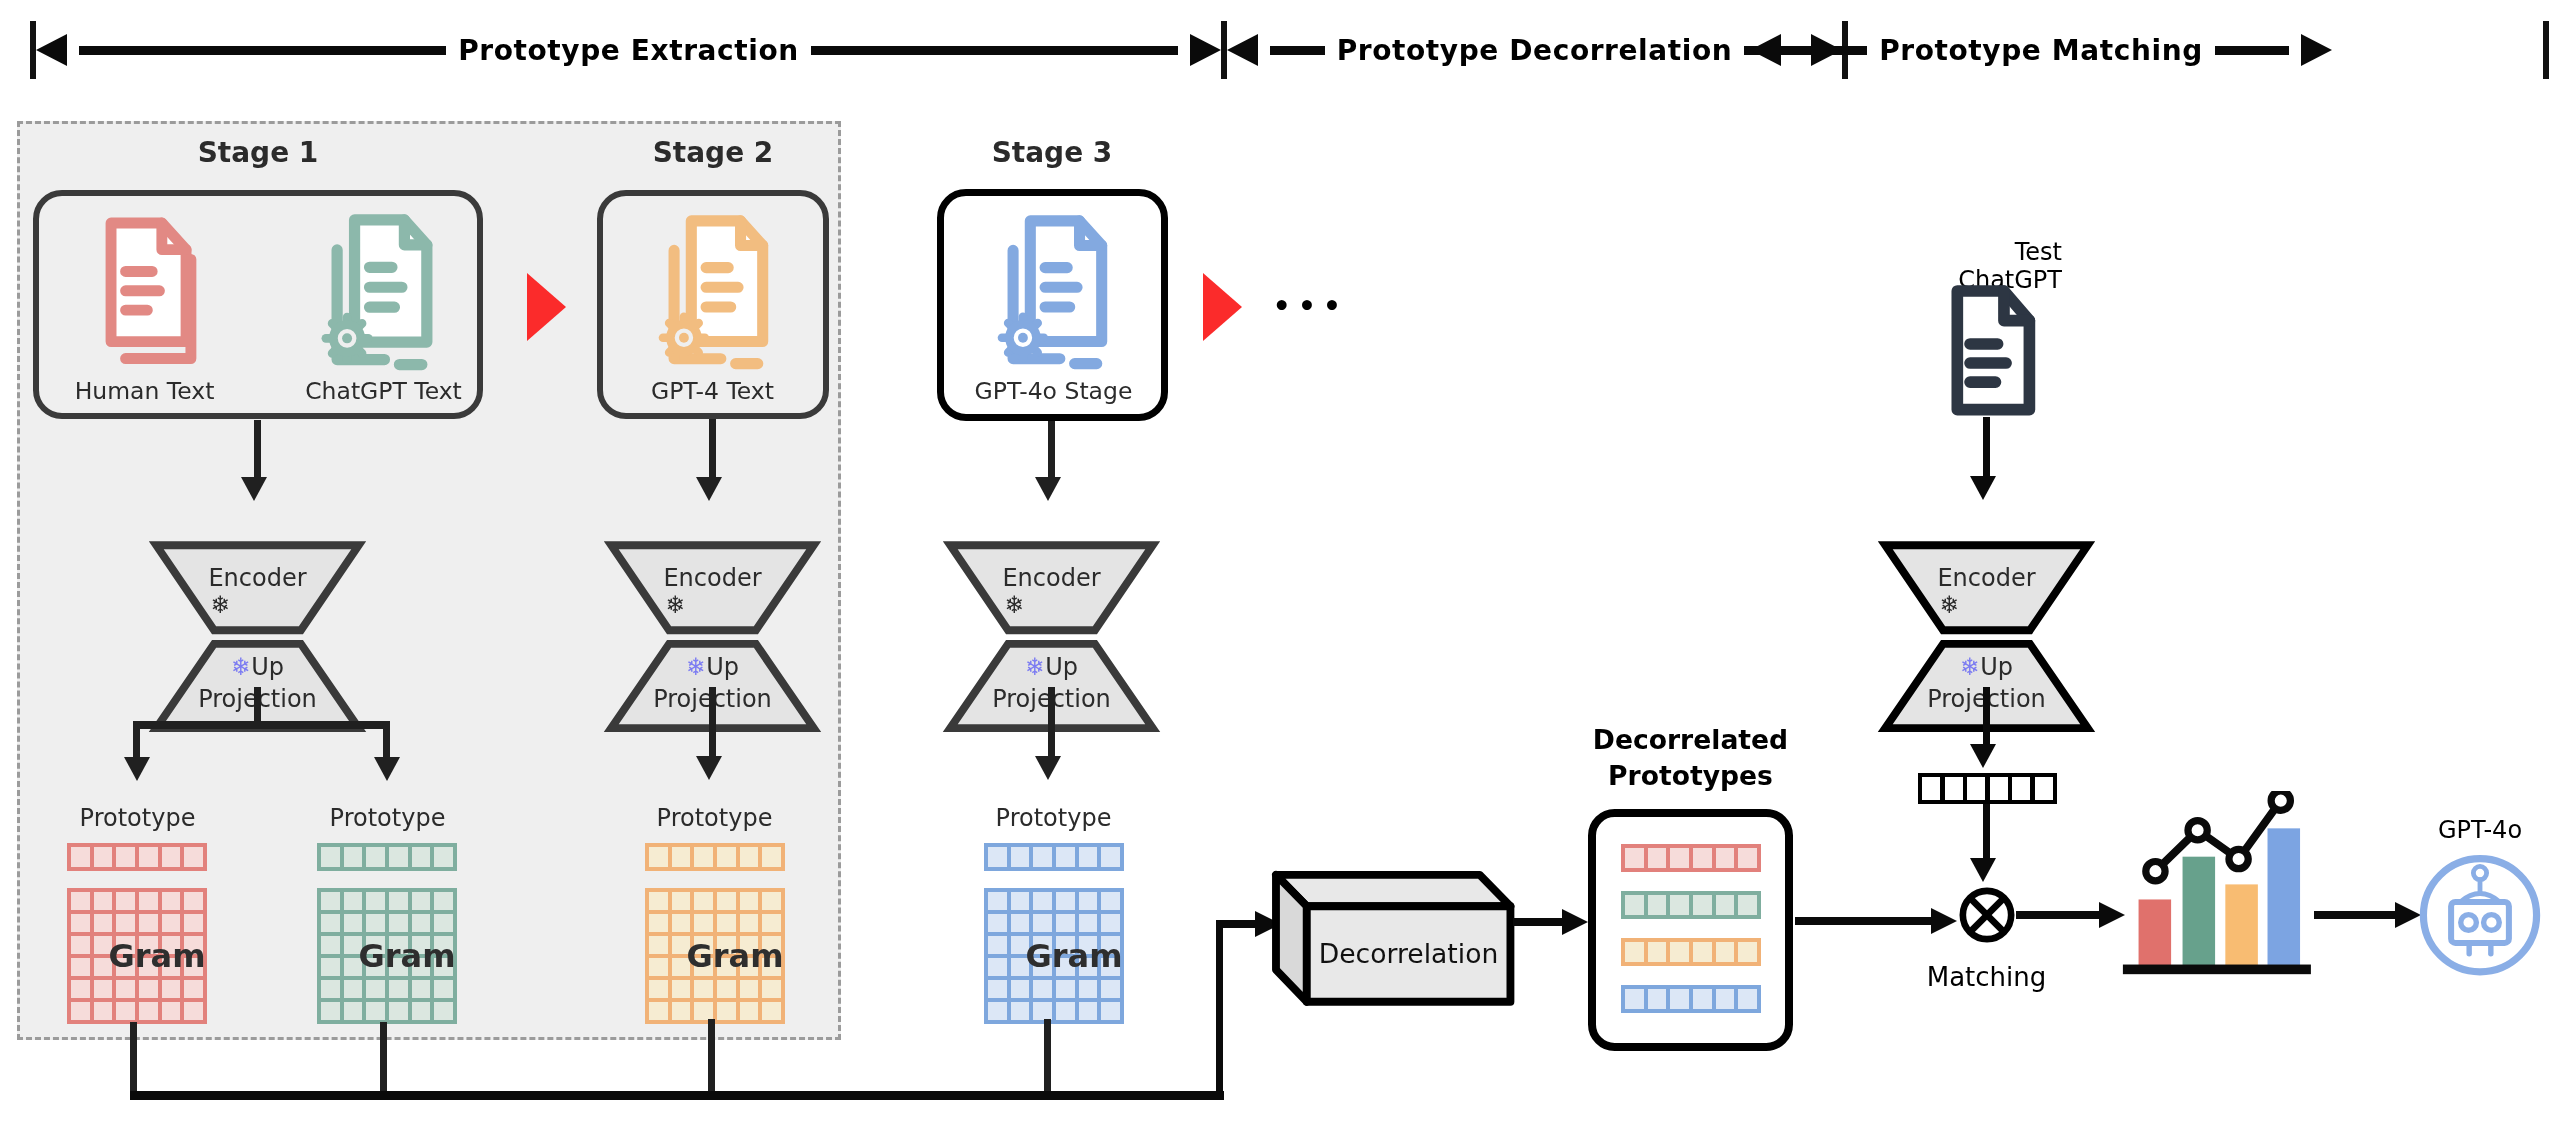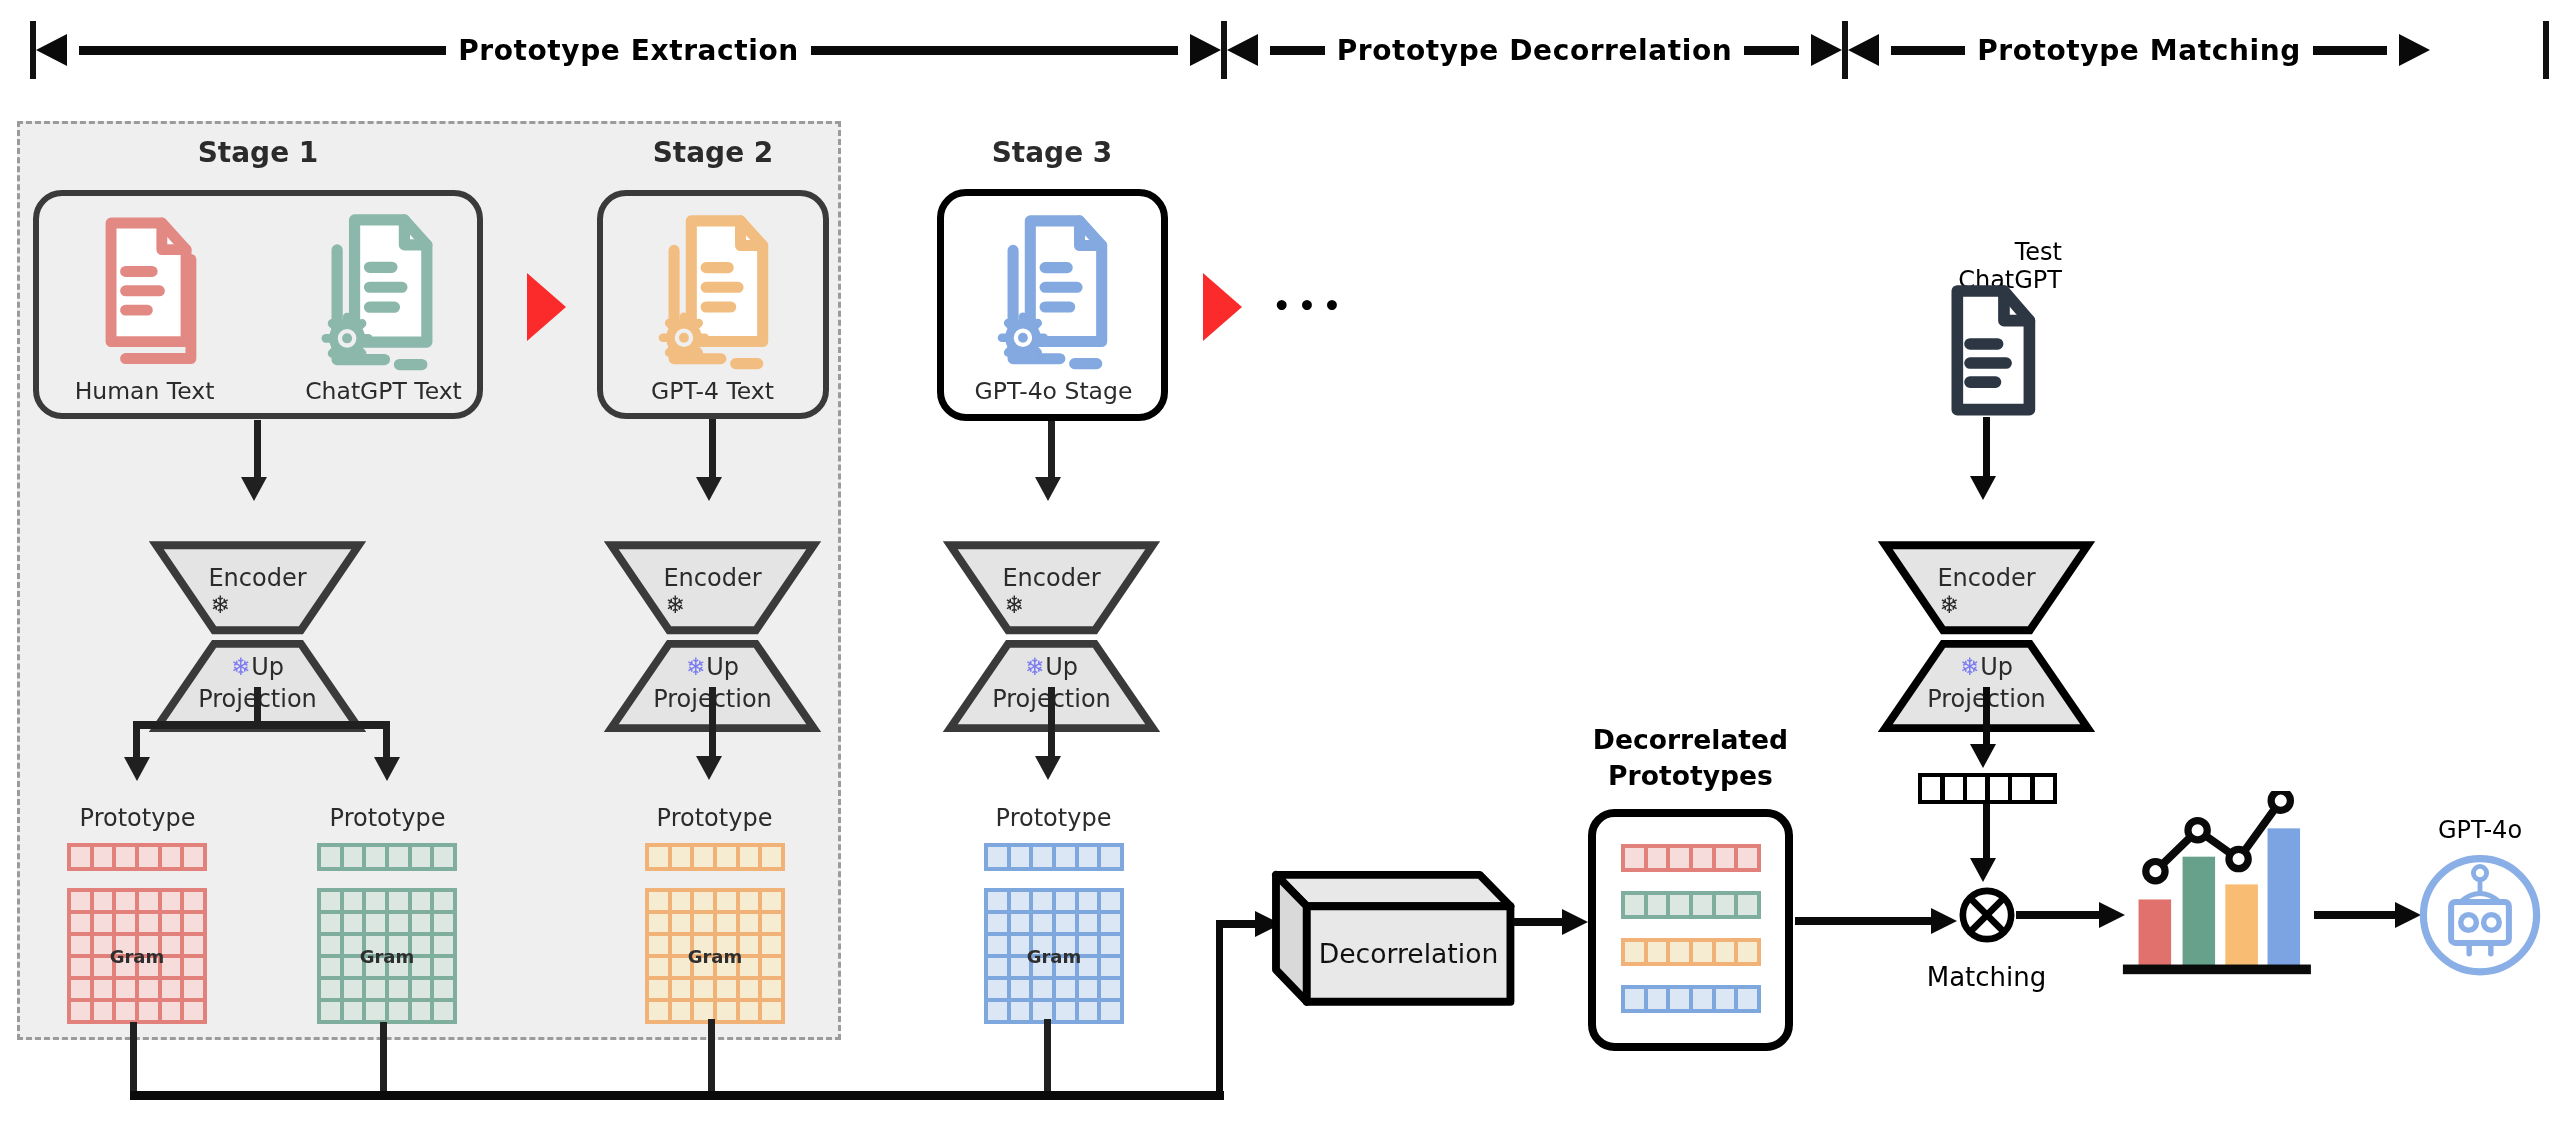--- a/index.html
+++ b/index.html
@@ -47,21 +47,21 @@
   .vline{position:absolute;width:7.2px;background:#202020;}
   .hline{position:absolute;height:7.8px;background:#0a0a0a;}
   .arr-down{position:absolute;width:0;height:0;border-left:13.3px solid transparent;border-right:13.3px solid transparent;border-top:24px solid #202020;}
   .arr-right{position:absolute;width:0;height:0;border-top:13.3px solid transparent;border-bottom:13.3px solid transparent;border-left:26.6px solid #0a0a0a;}
   .red-tri{position:absolute;width:0;height:0;border-top:34px solid transparent;border-bottom:34px solid transparent;border-left:39px solid var(--accent_red);}
 
   
   .proto-label{position:absolute;width:145px;height:30px;font-size:24px;color:#2b2b2b;}
   .strip{position:absolute;width:140px;height:28px;display:grid;grid-template-columns:repeat(6,1fr);gap:4.2px;padding:4.2px;box-sizing:border-box;}
   .gram{position:absolute;width:140px;height:136px;display:grid;grid-template-columns:repeat(6,1fr);grid-template-rows:repeat(6,1fr);gap:4.2px;padding:4.2px;box-sizing:border-box;}
-  .gram-label{position:absolute;width:140px;height:136px;font-size:18px;font-weight:600;color:#2e2e2e;z-index:3;}
+  .gram-label{position:absolute;width:140px;height:136px;font-size:32px;font-weight:600;color:#2e2e2e;z-index:3;margin-left:20px;}
   .f-red{background:var(--red_border);}   .f-red .cell{background:var(--red_fill);}
   .f-green{background:var(--green_border);} .f-green .cell{background:var(--green_fill);}
   .f-orange{background:var(--orange_border);} .f-orange .cell{background:var(--orange_fill);}
   .f-blue{background:var(--blue_border);}  .f-blue .cell{background:var(--blue_fill);}
   .f-black{background:#000;} .f-black .cell{background:#fff;}
 
   
   .box3d polygon,.box3d rect{stroke:#000;stroke-width:13;stroke-linejoin:round;}
   .dec-label{font-size:26.6px;color:#111;}
   .decbox{position:absolute;left:1588px;top:809px;width:205px;height:242px;border:8.5px solid #000;border-radius:26.6px;background:#fff;box-sizing:border-box;}
@@ -88,21 +88,21 @@
     <span class="phase-line"></span>
     <span class="ah-right"></span>
   </div>
   <div class="phase-seg" style="left:36px;width:1185px">
     <span class="ah-left"></span>
     <span class="phase-line"></span>
     <span class="phase-label">Prototype Extraction</span>
     <span class="phase-line"></span>
     <span class="ah-right"></span>
   </div>
-  <div class="phase-seg" style="left:1848px;width:582px">
+  <div class="phase-seg" style="left:1750px;width:582px">
     <span class="ah-left"></span>
     <span class="phase-line"></span>
     <span class="phase-label">Prototype Matching</span>
     <span class="phase-line"></span>
     <span class="ah-right"></span>
   </div>
 
   <div class="panel"></div>
 
   <div class="stage-title center abs" style="left:137px;width:242px">Stage 1</div>

